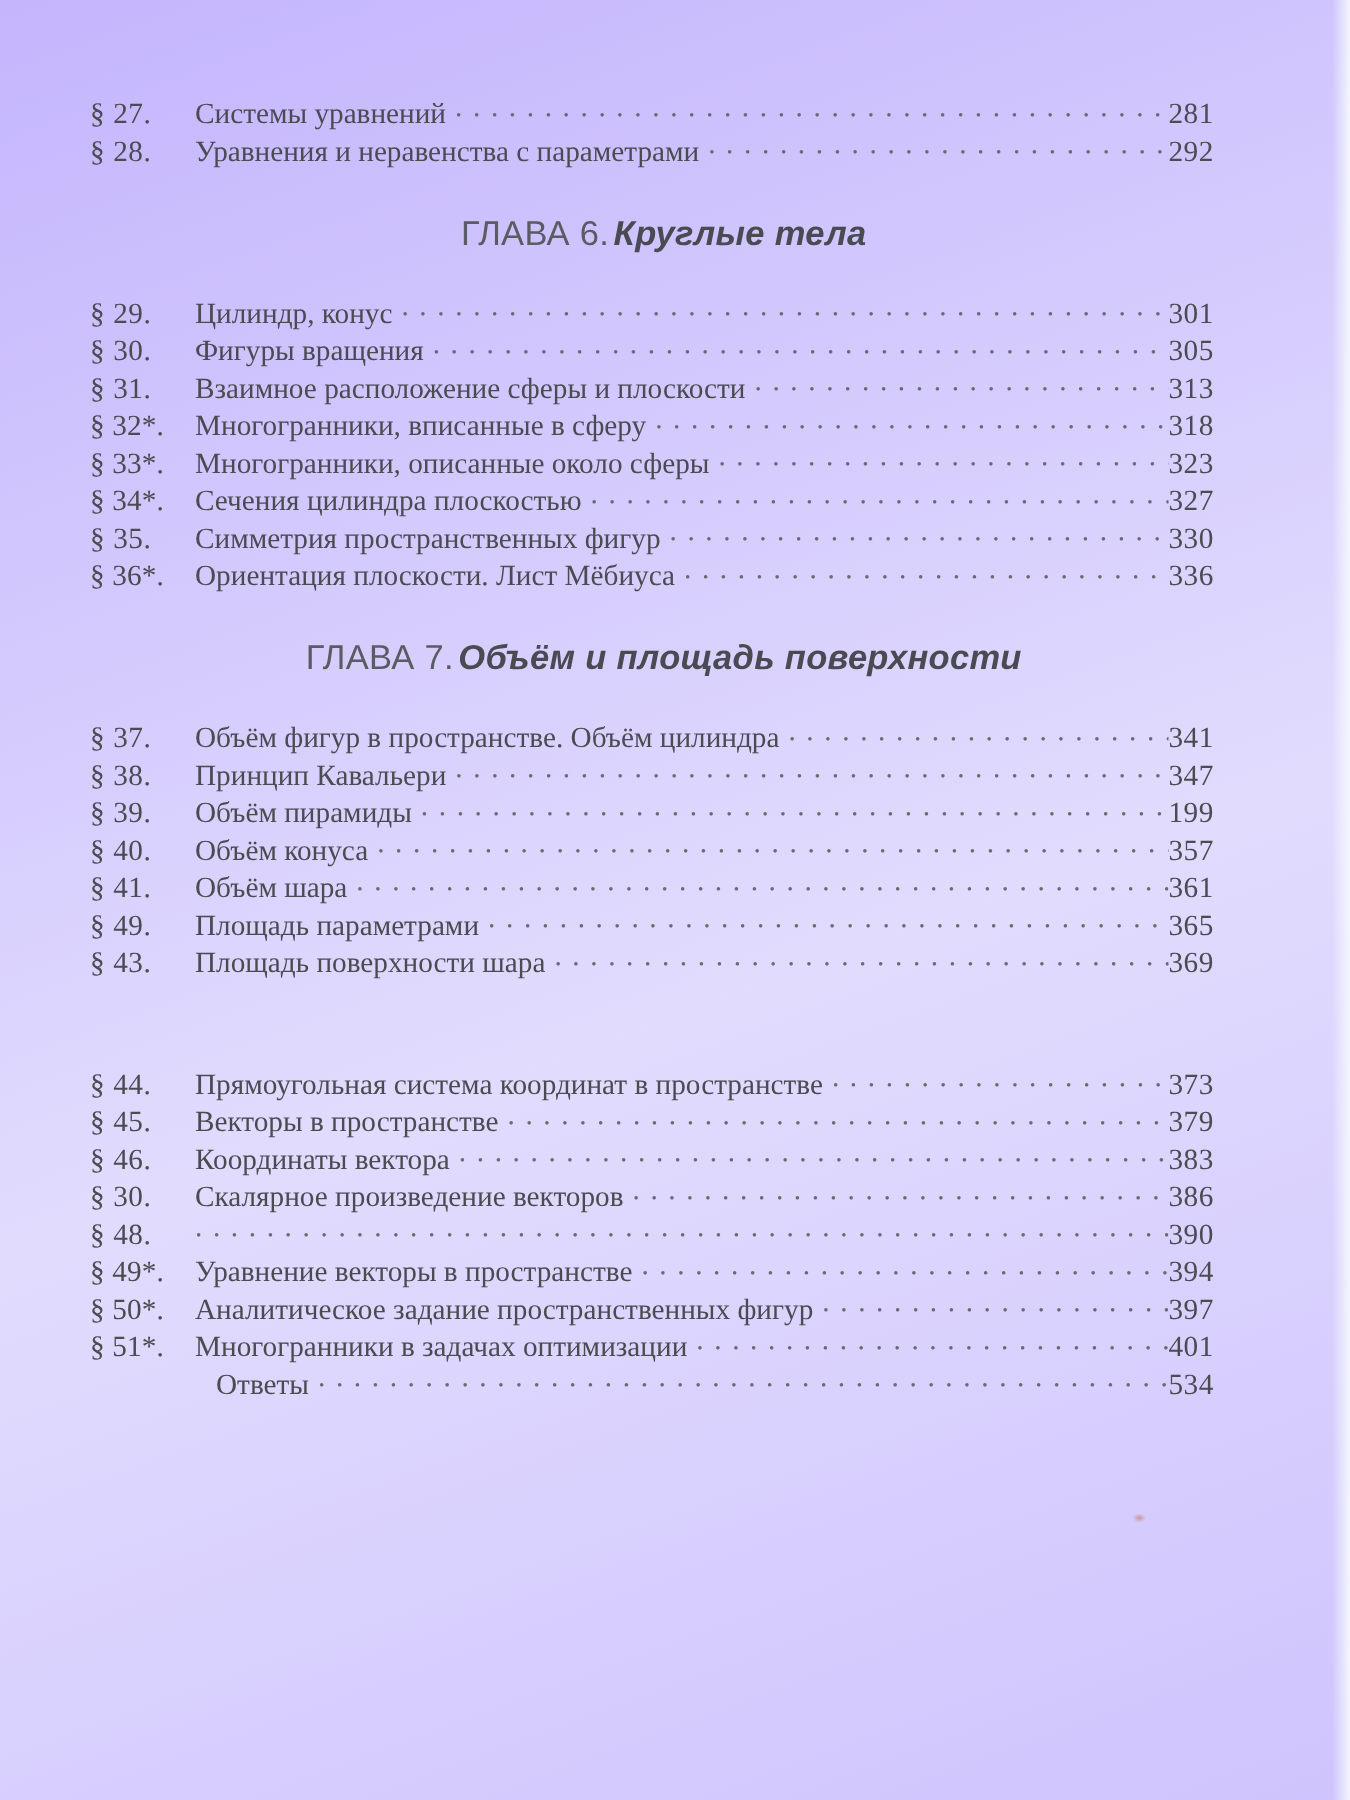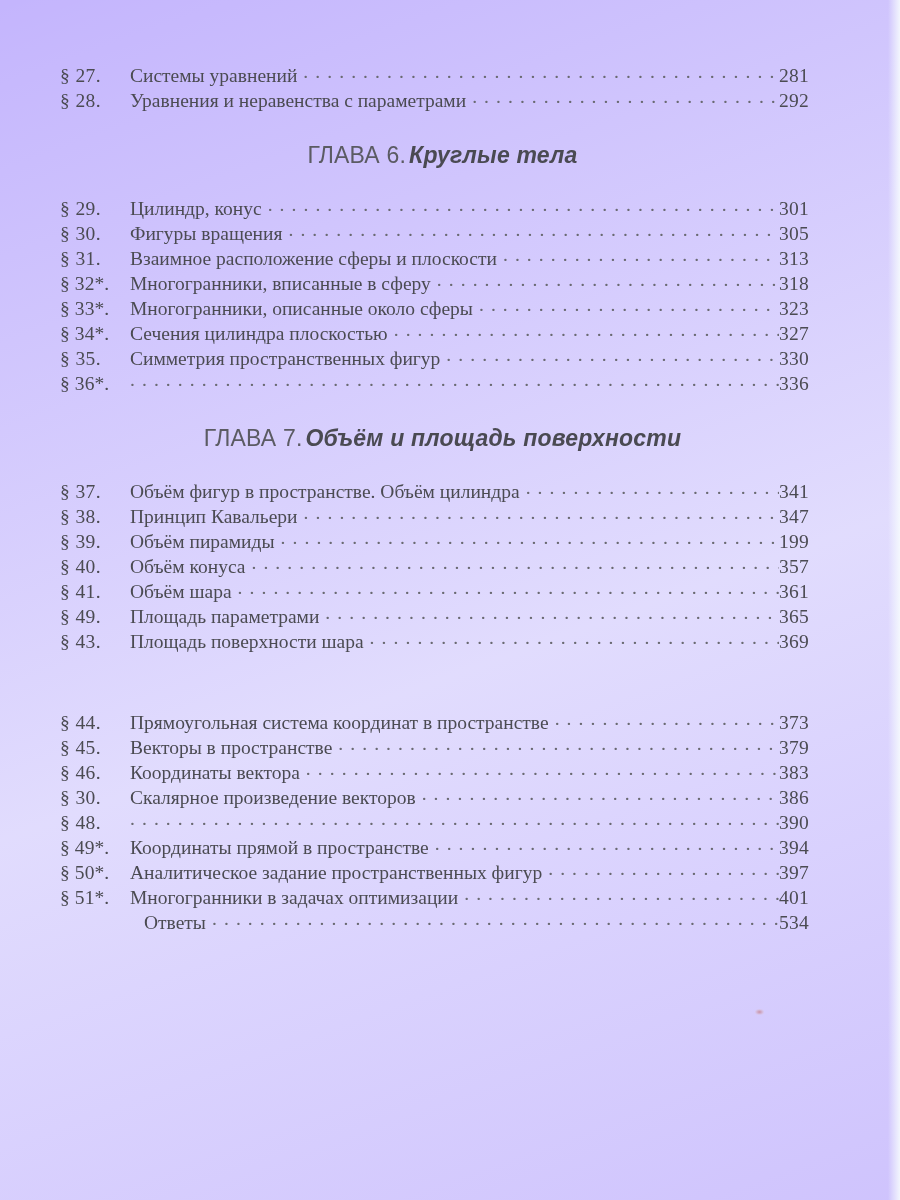--- a/index.html
+++ b/index.html
@@ -178,20 +178,21 @@
         <span class="toc-page">327</span>
       </div>
       <div class="toc-row">
         <span class="toc-num">§ 35.</span>
         <span class="toc-title">Симметрия пространственных фигур</span>
         <span class="toc-dots"></span>
         <span class="toc-page">330</span>
       </div>
       <div class="toc-row">
         <span class="toc-num star">§ 36*.</span>
+        <span class="toc-title">Ориентация плоскости. Лист Мёбиуса</span>
         <span class="toc-dots"></span>
         <span class="toc-page">336</span>
       </div>
       <div class="gap-before-heading"></div>
       <div class="chapter-heading"><span class="ch-label">ГЛАВА 7.</span><span class="ch-title">Объём и площадь поверхности</span></div>
       <div class="gap-after-heading"></div>
       <div class="toc-row">
         <span class="toc-num">§ 37.</span>
         <span class="toc-title">Объём фигур в пространстве. Объём цилиндра</span>
         <span class="toc-dots"></span>
@@ -259,21 +260,21 @@
         <span class="toc-dots"></span>
         <span class="toc-page">386</span>
       </div>
       <div class="toc-row">
         <span class="toc-num">§ 48.</span>
         <span class="toc-dots"></span>
         <span class="toc-page">390</span>
       </div>
       <div class="toc-row">
         <span class="toc-num star">§ 49*.</span>
-        <span class="toc-title">Координаты прямой в пространстве</span>
+        <span class="toc-title">Уравнение векторы в пространстве</span>
         <span class="toc-dots"></span>
         <span class="toc-page">394</span>
       </div>
       <div class="toc-row">
         <span class="toc-num star">§ 50*.</span>
         <span class="toc-title">Аналитическое задание пространственных фигур</span>
         <span class="toc-dots"></span>
         <span class="toc-page">397</span>
       </div>
       <div class="toc-row">

